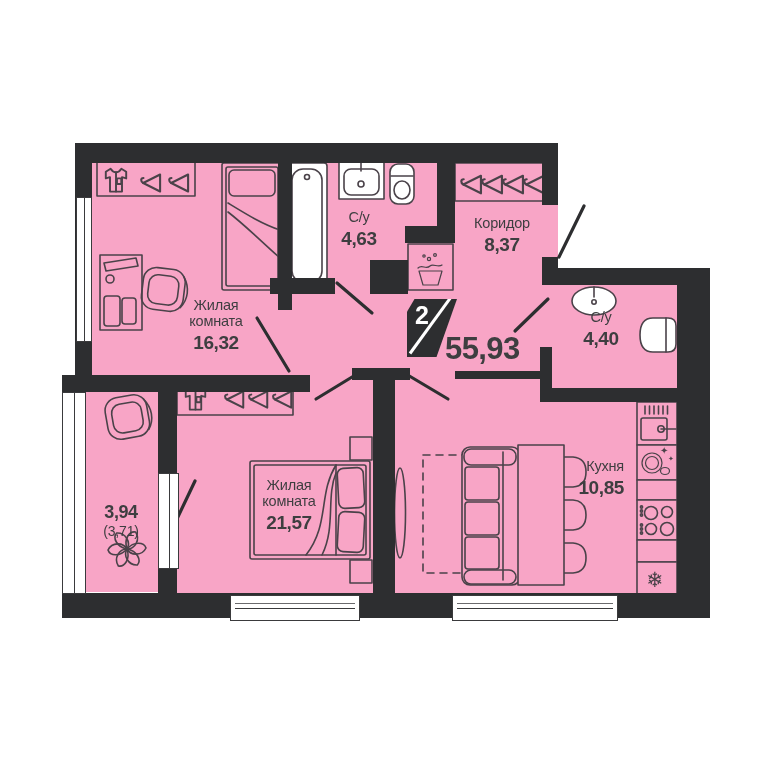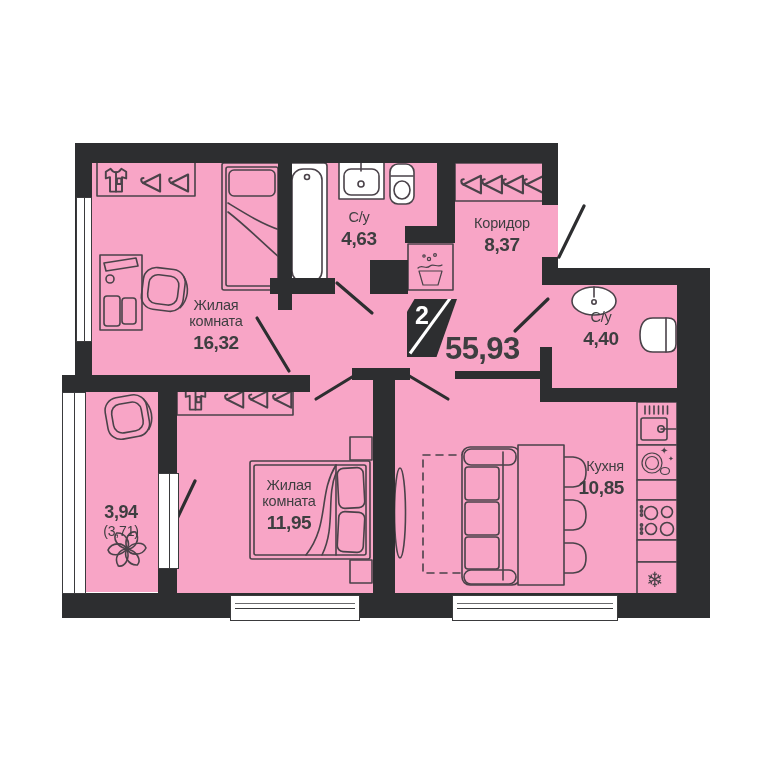--- a/index.html
+++ b/index.html
@@ -273,21 +273,21 @@
   <div class="lbl" style="left:601px;top:310px;width:70px;">
     <div class="rname">С/у</div>
     <div class="rarea">4,40</div>
   </div>
   <div class="lbl lbl-kitchen" style="left:544px;top:415px;width:80px;margin-top:44px;">
     <div class="rname">Кухня</div>
     <div class="rarea">10,85</div>
   </div>
   <div class="lbl" style="left:289px;top:478px;width:84px;">
     <div class="rname">Жилая комната</div>
-    <div class="rarea">11,95</div>
+    <div class="rarea">21,57</div>
   </div>
   <div class="lbl balc" style="left:121px;top:452px;width:70px;margin-top:48px;">
     <div class="rarea">3,94</div>
     <div class="rsec">(3,71)</div>
   </div>
 
   <div class="badge">
     <div class="shape">
       <div class="slash"></div>
       <div class="num">2</div>

